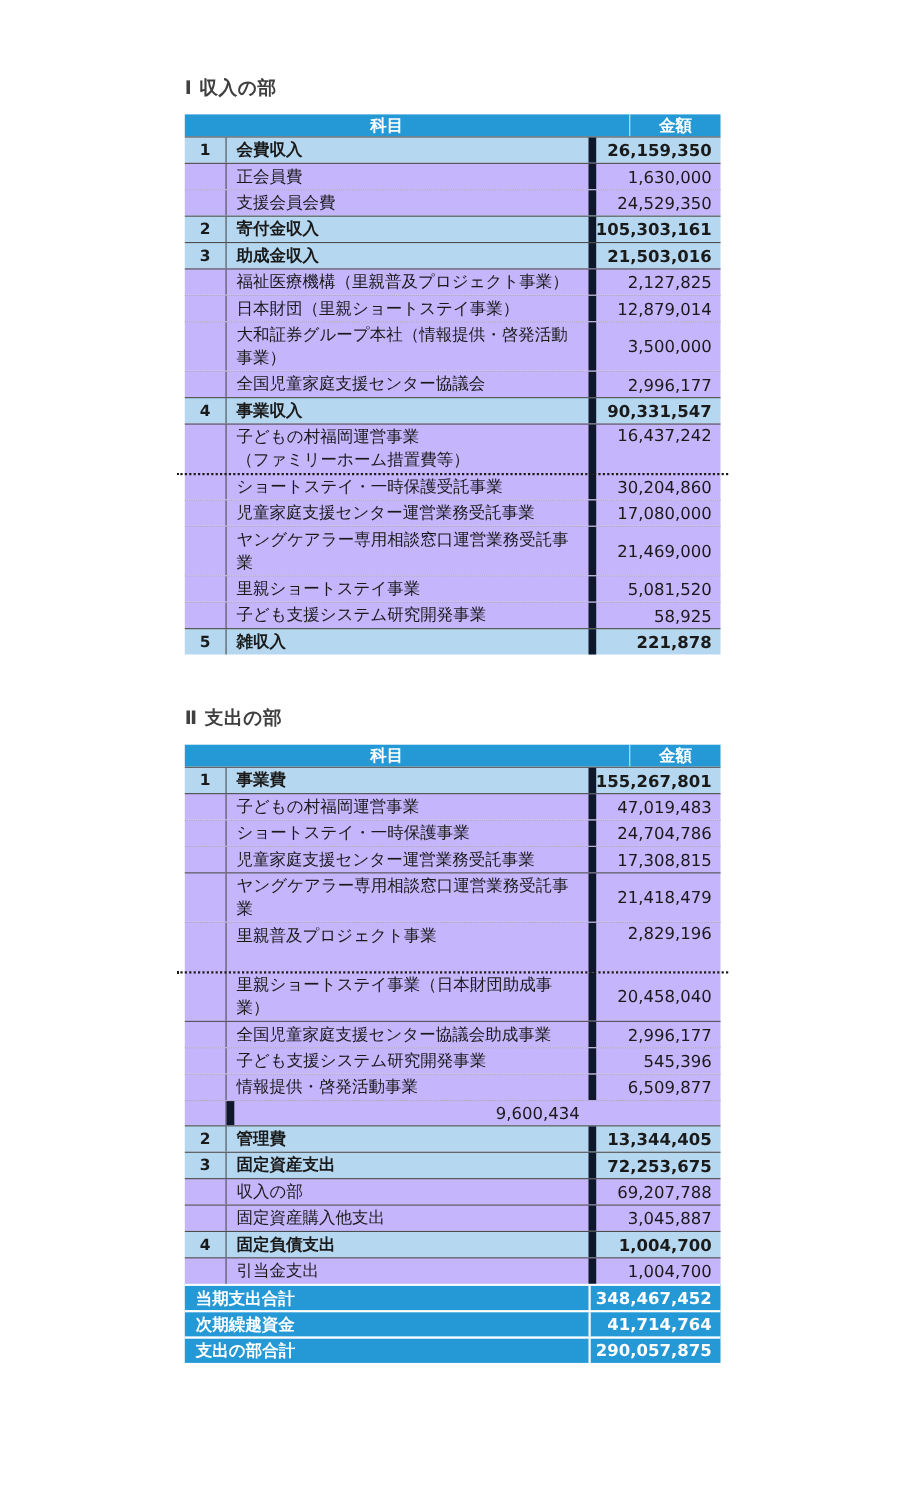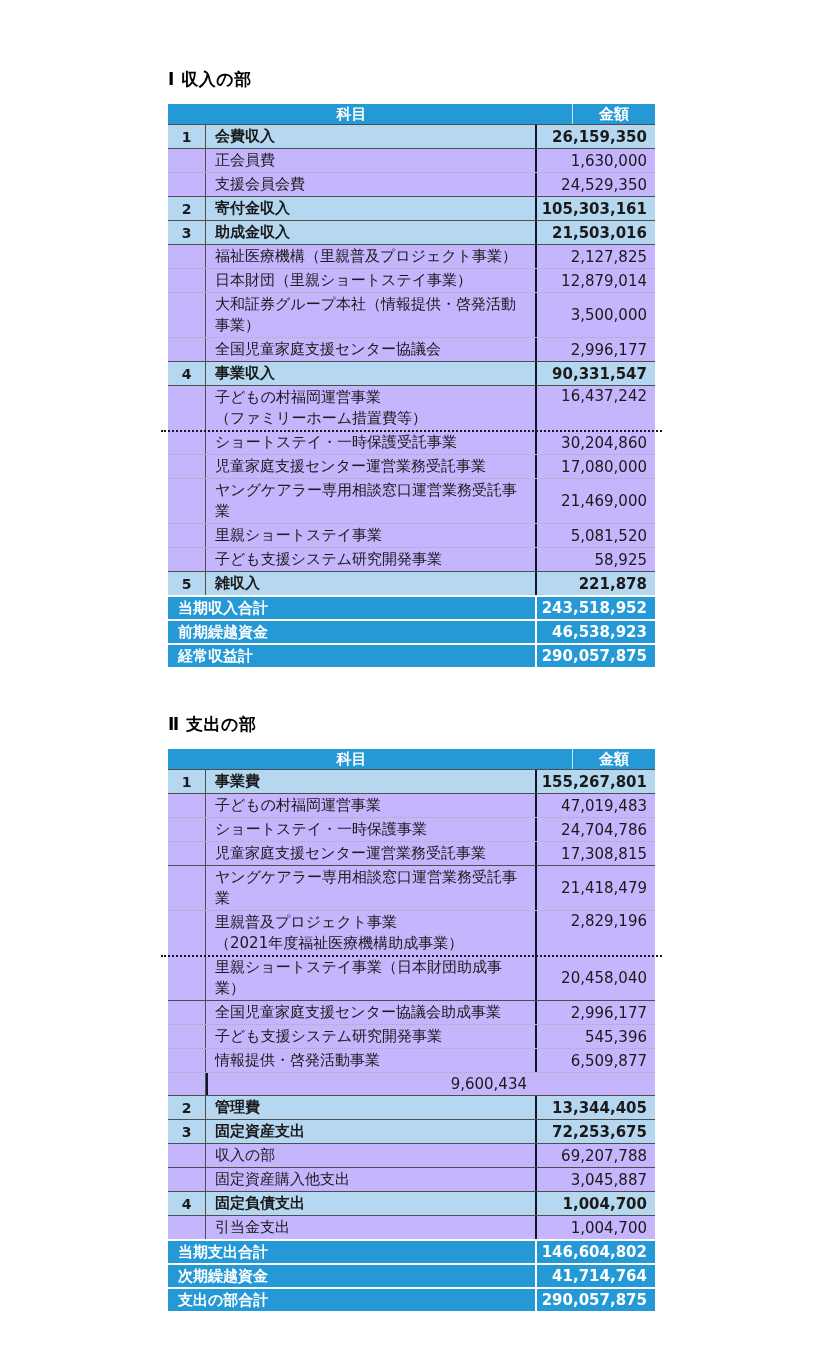--- a/index.html
+++ b/index.html
@@ -14,21 +14,21 @@
   .content {
     position: absolute;
     left: 168px; top: 68px;
     width: 487px;
   }
   .section { margin-bottom: 0; }
   .section + .section { margin-top: 46px; }
   .section-title {
     font-size: 17px;
     font-weight: 700;
-    color: #000000;
+    color: #404040;
     margin-bottom: 13px;
     letter-spacing: 0.5px;
   }
   .fin-table { width: 100%; }
 
   
   .thead {
     display: grid;
     grid-template-columns: 1fr 120px;
     height: 20px;
@@ -58,21 +58,21 @@
     font-size: 14px;
   }
   .row .cell-label {
     display: flex; flex-direction: column; justify-content: center;
     padding: 1px 6px 1px 9px;
     line-height: 21px;
   }
   .row .cell-amount {
     display: flex; align-items: center; justify-content: flex-end;
     padding-right: 8px;
-    border-left: 2px solid #0f172a;
+    border-left: 7px solid #0f172a;
     font-variant-numeric: tabular-nums;
   }
   .row.twoline { min-height: 46px; }
   .row.twoline .cell-label { justify-content: flex-start; padding-top: 1px; }
   .row.twoline .cell-amount { align-items: flex-start; padding-top: 1px; }
 
   
   .row.sep-solid  { border-top: 1px solid #4d4d4d; }
   .row.sep-dotted { border-top: 1px dotted #ababab; }
   .row.sep-thick  { border-top: none; }
@@ -230,34 +230,20 @@
             <div class="cell-amount">58,925</div>
           </div>
           <div class="row category sep-solid">
             <div class="cell-no">5</div>
             <div class="cell-label">
               <div>雑収入</div>
             </div>
             <div class="cell-amount">221,878</div>
           </div>
         </div>
-      <div>
-          <div class="total-row">
-            <div class="t-label">当期収入合計</div>
-            <div class="t-amount">243,518,952</div>
-          </div>
-          <div class="total-row">
-            <div class="t-label">前期繰越資金</div>
-            <div class="t-amount">46,538,923</div>
-          </div>
-          <div class="total-row">
-            <div class="t-label">経常収益計</div>
-            <div class="t-amount">290,057,875</div>
-          </div>
-        </div>
     </div>
   </div>
 
   <div class="section">
     <div class="section-title">Ⅱ 支出の部</div>
     <div class="fin-table">
       <div class="thead">
         <div class="th th-subject">科目</div>
         <div class="th th-amount">金額</div>
       </div>
@@ -294,21 +280,20 @@
             <div class="cell-no"></div>
             <div class="cell-label">
               <div>ヤングケアラー専用相談窓口運営業務受託事業</div>
             </div>
             <div class="cell-amount">21,418,479</div>
           </div>
           <div class="row sub sep-dotted twoline">
             <div class="cell-no"></div>
             <div class="cell-label">
               <div>里親普及プロジェクト事業</div>
-              <div>（2021年度福祉医療機構助成事業）</div>
             </div>
             <div class="cell-amount">2,829,196</div>
           </div>
           <div class="row sub sep-thick">
             <div class="cell-no"></div>
             <div class="cell-label">
               <div>里親ショートステイ事業（日本財団助成事業）</div>
             </div>
             <div class="cell-amount">20,458,040</div>
           </div>
@@ -376,21 +361,21 @@
             <div class="cell-no"></div>
             <div class="cell-label">
               <div>引当金支出</div>
             </div>
             <div class="cell-amount">1,004,700</div>
           </div>
         </div>
       <div>
           <div class="total-row">
             <div class="t-label">当期支出合計</div>
-            <div class="t-amount">146,604,802</div>
+            <div class="t-amount">348,467,452</div>
           </div>
           <div class="total-row">
             <div class="t-label">次期繰越資金</div>
             <div class="t-amount">41,714,764</div>
           </div>
           <div class="total-row">
             <div class="t-label">支出の部合計</div>
             <div class="t-amount">290,057,875</div>
           </div>
         </div>

